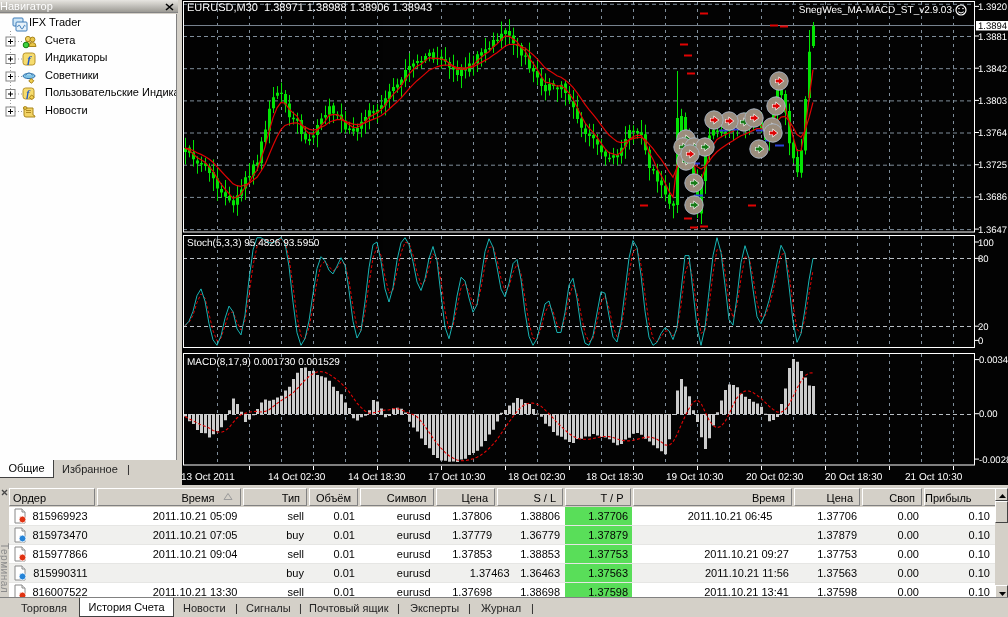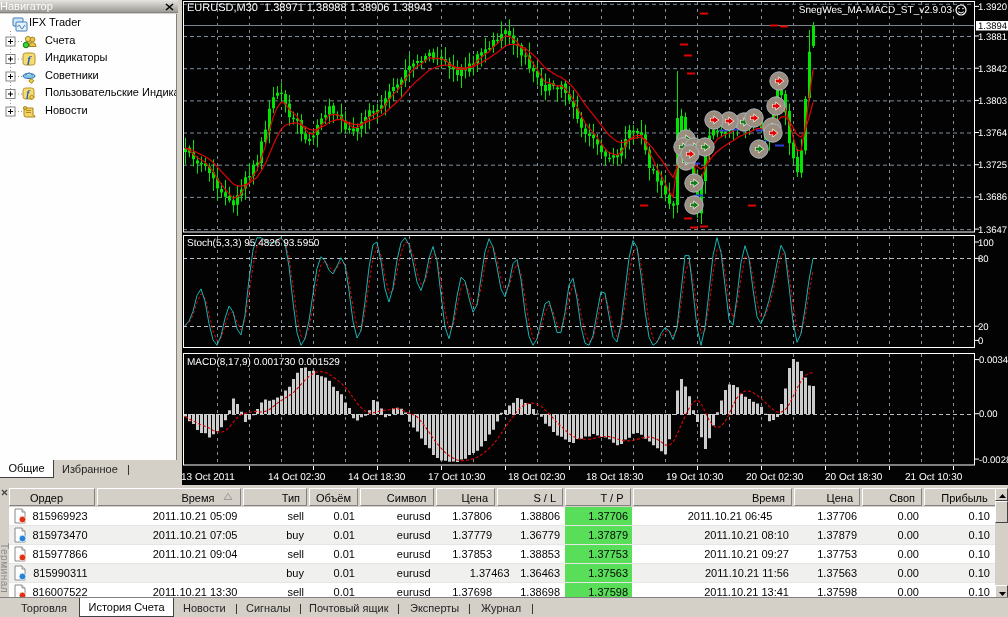--- a/index.html
+++ b/index.html
@@ -201,32 +201,32 @@
       <div id="tab-izbr">Избранное&nbsp;&nbsp;&nbsp;|</div>
     </div>
   </div>
 <div id="term">
     <div id="termstrip">
       <svg width="8" height="8" style="position:absolute;left:1px;top:2px">
         <path d="M1 1 L6 6 M6 1 L1 6" stroke="#444" stroke-width="1.3"></path>
       </svg>
       <div id="termlabel">Терминал</div>
     </div>
-    <div class="hc" style="left:9px;width:85.5px;text-align:left;padding-left:20px">Ордер</div>
+    <div class="hc" style="left:9px;width:85.5px;text-align:left;padding-left:3px">Ордер</div>
     <div class="hc" style="left:96.5px;width:144.0px;text-align:right;padding-right:25px">Время</div>
     <div class="hc" style="left:242.5px;width:64.5px;text-align:right;padding-right:6px">Тип</div>
     <div class="hc" style="left:309px;width:49px;text-align:right;padding-right:6px">Объём</div>
     <div class="hc" style="left:360px;width:73.5px;text-align:right;padding-right:6px">Символ</div>
     <div class="hc" style="left:435.5px;width:59.5px;text-align:right;padding-right:6px">Цена</div>
     <div class="hc" style="left:497px;width:66px;text-align:right;padding-right:6px">S / L</div>
     <div class="hc" style="left:565px;width:65.5px;text-align:right;padding-right:6px">T / P</div>
     <div class="hc" style="left:632.5px;width:159.5px;text-align:right;padding-right:6px">Время</div>
     <div class="hc" style="left:794px;width:66px;text-align:right;padding-right:6px">Цена</div>
     <div class="hc" style="left:862px;width:60px;text-align:right;padding-right:6px">Своп</div>
-    <div class="hc" style="left:924px;width:85px;text-align:center;padding-right:4px">Прибыль</div>
+    <div class="hc" style="left:924px;width:85px;text-align:left;padding-right:4px">Прибыль</div>
     <svg width="10" height="9" style="position:absolute;left:223px;top:5px;z-index:5">
       <path d="M5 1.5 L9 7.5 L1 7.5 Z" fill="none" stroke="#9a9a9a" stroke-width="1"></path>
     </svg>
     <div id="tbody">
       <div class="trow" style="top:0px;background:#fff">
         <div class="tc" style="left:0px;width:86.5px;padding-right:8px;">815969923</div>
         <div class="tc" style="left:87.5px;width:145.0px;">2011.10.21 05:09</div>
         <div class="tc" style="left:233.5px;width:65.5px;">sell</div>
         <div class="tc" style="left:300px;width:50px;">0.01</div>
         <div class="tc" style="left:351px;width:74.5px;">eurusd</div>
@@ -245,21 +245,20 @@
       </div>
       <div class="trow" style="top:19px;background:#f0f0ee">
         <div class="tc" style="left:0px;width:86.5px;padding-right:8px;">815973470</div>
         <div class="tc" style="left:87.5px;width:145.0px;">2011.10.21 07:05</div>
         <div class="tc" style="left:233.5px;width:65.5px;">buy</div>
         <div class="tc" style="left:300px;width:50px;">0.01</div>
         <div class="tc" style="left:351px;width:74.5px;">eurusd</div>
         <div class="tc" style="left:426.5px;width:60.5px;">1.37779</div>
         <div class="tc" style="left:488px;width:67px;">1.36779</div>
         <div class="tc" style="left:556px;width:67.0px;background:#58de58;">1.37879</div>
-        <div class="tc" style="left:623.5px;width:160.5px;">2011.10.21 08:10</div>
         <div class="tc" style="left:785px;width:67px;">1.37879</div>
         <div class="tc" style="left:853px;width:61px;">0.00</div>
         <div class="tc" style="left:915px;width:70px;">0.10</div>
         <svg width="15" height="16" style="position:absolute;left:4px;top:1px">
 <path d="M2 1 h7 l3 3 v11 h-10 z" fill="#fff" stroke="#888"></path>
 <path d="M9 1 v3 h3" fill="#eee" stroke="#888"></path>
 <circle cx="9.5" cy="11.5" r="3.4" fill="#2383d8" stroke="#fff" stroke-width="0.8"></circle>
         </svg>
       </div>
       <div class="trow" style="top:38px;background:#fff">

